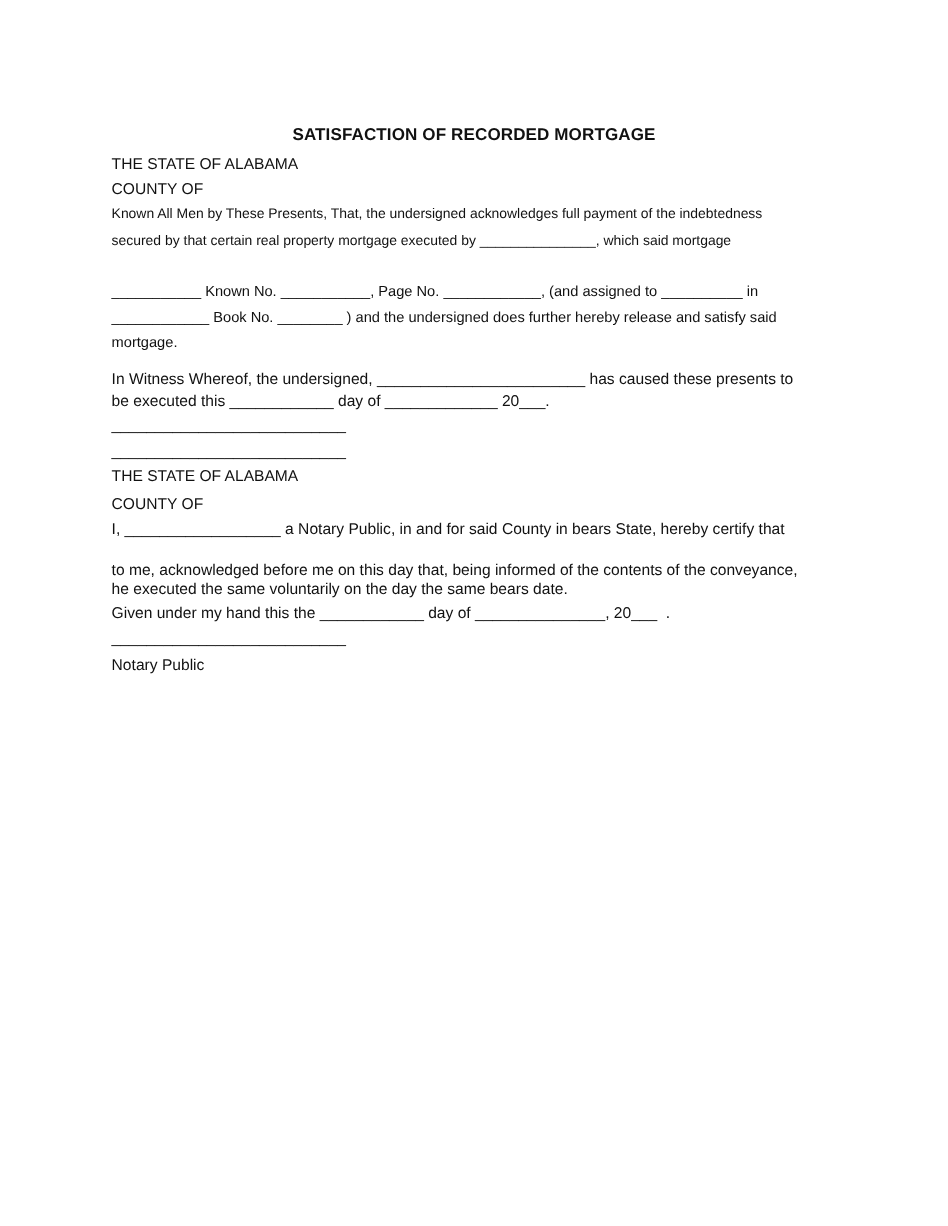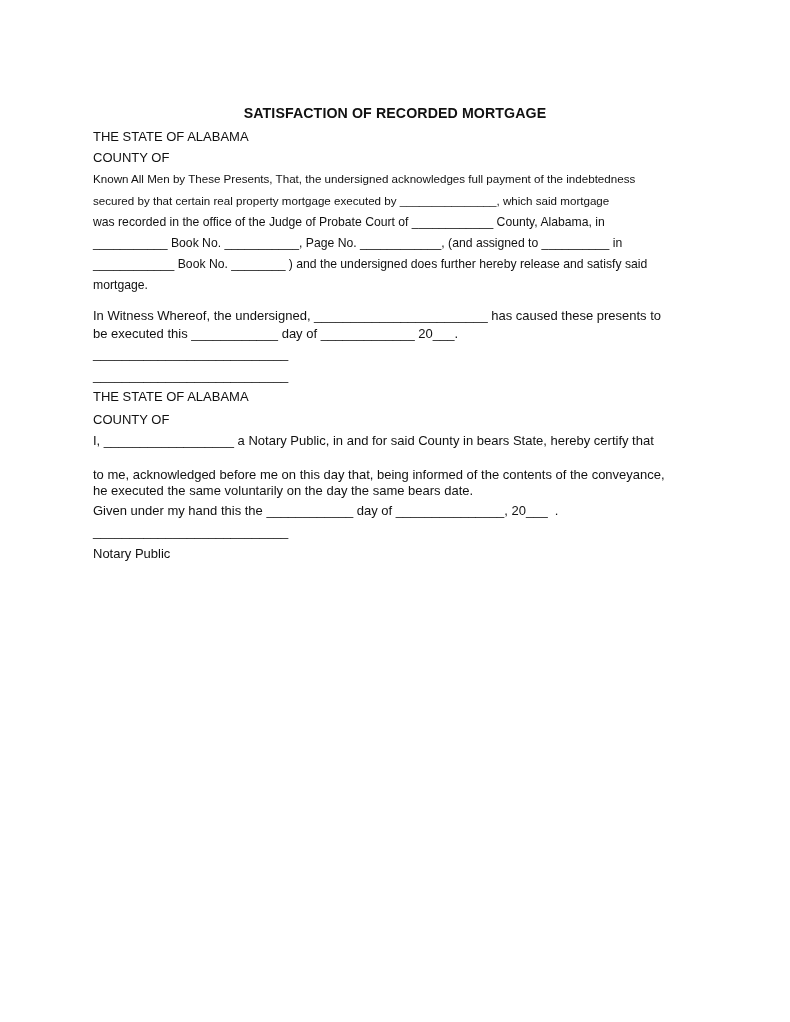--- a/index.html
+++ b/index.html
@@ -17,22 +17,21 @@
 <body>
 
 <div class="page">
   <div class="title">SATISFACTION OF RECORDED MORTGAGE</div>
 
   <div class="line f13" style="top:117px">THE STATE OF ALABAMA</div>
   <div class="line f13" style="top:138px">COUNTY OF</div>
 
   <div class="line f12" style="top:160px">Known All Men by These Presents, That, the undersigned acknowledges full payment of the indebtedness</div>
   <div class="line f12" style="top:182px">secured by that certain real property mortgage executed by _______________, which said mortgage</div>
-  <div class="line f125" style="top:203px">was recorded in the office of the Judge of Probate Court of ____________ County, Alabama, in</div>
-  <div class="line f125" style="top:224px">___________ Book No. ___________, Page No. ____________, (and assigned to __________ in</div>
+  <div class="line f125" style="top:224px">___________ Known No. ___________, Page No. ____________, (and assigned to __________ in</div>
   <div class="line f125" style="top:245px">____________ Book No. ________ ) and the undersigned does further hereby release and satisfy said</div>
   <div class="line f125" style="top:266px">mortgage.</div>
 
   <div class="line f13" style="top:296px">In Witness Whereof, the undersigned, ________________________ has caused these presents to</div>
   <div class="line f13" style="top:314px">be executed this ____________ day of _____________ 20___.</div>
 
   <div class="line f13" style="top:334px">___________________________</div>
   <div class="line f13" style="top:356px">___________________________</div>
 
   <div class="line f13" style="top:377px">THE STATE OF ALABAMA</div>

